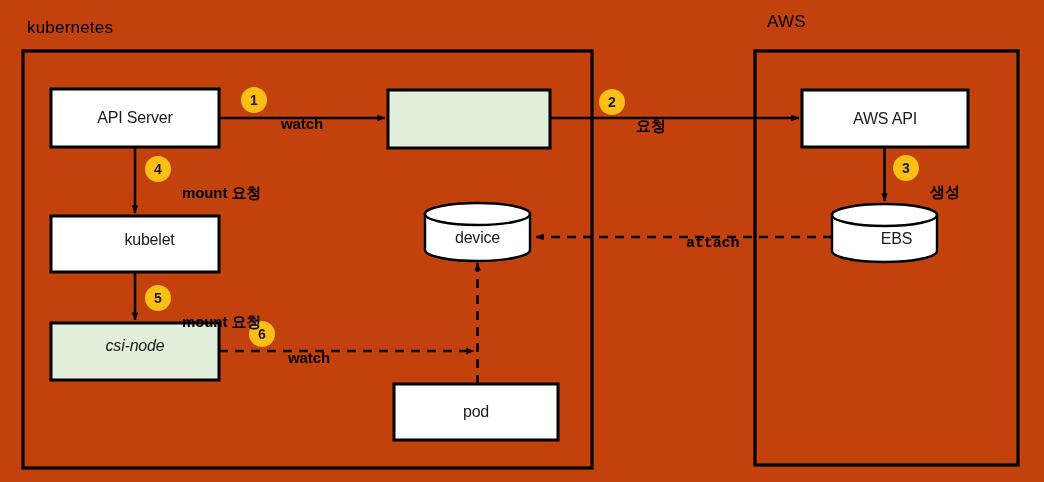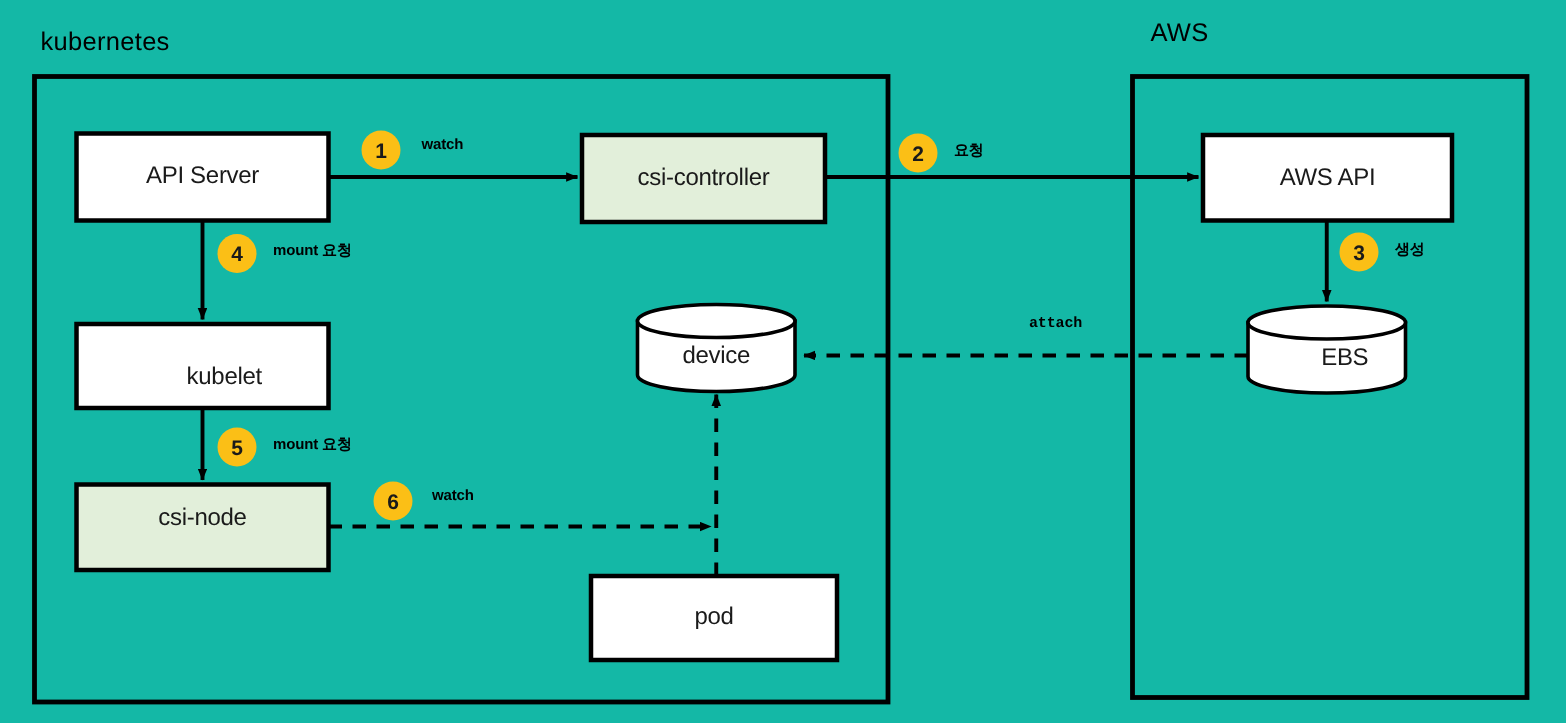--- a/index.html
+++ b/index.html
@@ -4,21 +4,21 @@
 <style>
   html, body {
     margin: 0;
     padding: 0;
     background: #ffffff;
   }
   #canvas {
     position: relative;
     width: 1044px;
     height: 482px;
-    background: #14b8a6;
+    background: #c2410c;
     font-family: "Liberation Sans", "DejaVu Sans", sans-serif;
     overflow: hidden;
   }
   svg.layer {
     position: absolute;
     left: 0;
     top: 0;
     width: 1044px;
     height: 482px;
   }
@@ -34,25 +34,26 @@
     display: flex;
     align-items: center;
     justify-content: center;
     font-size: 16px;
     color: #1a1a1a;
     white-space: nowrap;
     letter-spacing: -0.2px;
   }
   .edge-label {
     position: absolute;
-    font-size: 10px;
+    font-size: 15px;
     color: #000000;
     white-space: nowrap;
     font-weight: 600;
     letter-spacing: -0.1px;
+    margin-top: 24px;
   }
   .badge {
     position: absolute;
     width: 26px;
     height: 26px;
     border-radius: 50%;
     display: flex;
     align-items: center;
     justify-content: center;
     font-size: 14px;
@@ -111,24 +112,23 @@
 
     <line x1="832" y1="237" x2="536" y2="237" stroke="#000000" stroke-width="2.6" stroke-dasharray="9,7" marker-end="url(#arrow)"></line>
 
     <line x1="477.5" y1="384" x2="477.5" y2="263" stroke="#000000" stroke-width="2.6" stroke-dasharray="9,7" marker-end="url(#arrow)"></line>
   </svg>
 
   <div class="zone-title" style="left:27px; top:18px;">kubernetes</div>
   <div class="zone-title" style="left:767px; top:12px;">AWS</div>
 
   <div class="node-label" style="left:51px; top:89px; width:168px; height:58px;">API Server</div>
-  <div class="node-label" style="left:388px; top:90px; width:162px; height:58px;">csi-controller</div>
   <div class="node-label" style="left:802px; top:90px; width:166px; height:57px;">AWS API</div>
-  <div class="node-label" style="left:51px; top:224px; width:197px; height:56px;">kubelet</div>
-  <div class="node-label" style="left:51px; top:323px; width:168px; height:45px;">csi-node</div>
+  <div class="node-label" style="left:51px; top:212px; width:197px; height:56px;">kubelet</div>
+  <div class="node-label" style="left:51px; top:323px; width:168px; height:45px;font-style:italic;">csi-node</div>
   <div class="node-label" style="left:394px; top:384px; width:164px; height:56px;">pod</div>
   <div class="node-label" style="left:425px; top:214px; width:105px; height:47px;">device</div>
   <div class="node-label" style="left:832px; top:215px; width:105px; height:47px;padding-left:12px;">EBS</div>
 
   <div class="badge" style="left:241px; top:87px; background:#FBBF16;">1</div>
   <div class="badge" style="left:599px; top:89px; background:#FBBF16;">2</div>
   <div class="badge" style="left:893px; top:155px; background:#FBBF16;">3</div>
   <div class="badge" style="left:145px; top:156px; background:#FBBF16;">4</div>
   <div class="badge" style="left:145px; top:285px; background:#FBBF16;">5</div>
   <div class="badge" style="left:249px; top:321px; background:#FBBF16;">6</div>

